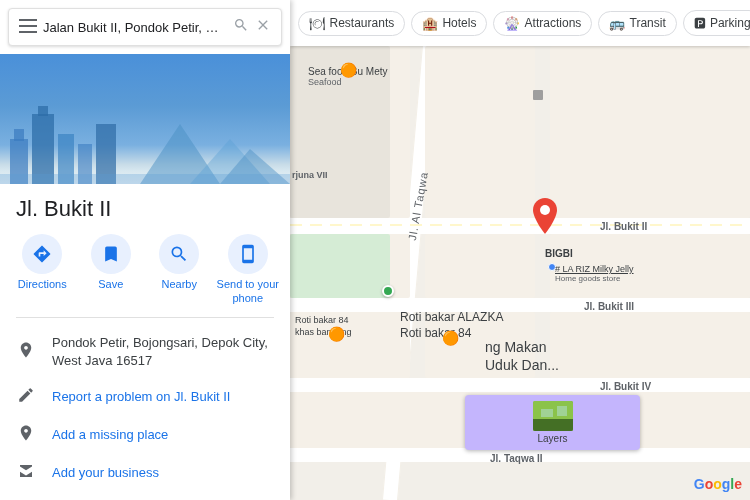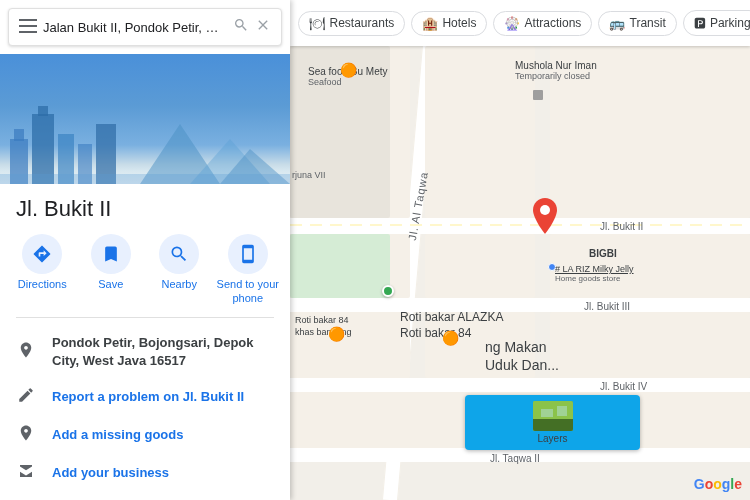--- a/index.html
+++ b/index.html
@@ -123,21 +123,20 @@
     .info-list {
       padding: 8px 0;
       flex: 1;
     }
     .info-item {
       display: flex;
       align-items: center;
       padding: 8px 16px;
       gap: 16px;
       cursor: pointer;
-      font-weight: bold;
     }
     .info-icon {
       font-size: 16px;
       color: #5f6368;
       width: 20px;
       text-align: center;
       flex-shrink: 0;
     }
     .info-text {
       font-size: 13px;
@@ -200,21 +199,21 @@
       left: 0;
       width: 100%;
       height: 100%;
     }
 
     
     .map-label {
       position: absolute;
       font-size: 11px;
       color: #3c4043;
-      font-weight: 400;
+      font-weight: 700;
       white-space: nowrap;
       pointer-events: none;
     }
 
     
     .map-pin {
       position: absolute;
       font-size: 24px;
       color: #ea4335;
       transform: translateX(-50%);
@@ -230,21 +229,21 @@
       border-radius: 50%;
       border: 2px solid #fff;
       box-shadow: 0 1px 3px rgba(0,0,0,0.3);
     }
 
     
     .layers-btn {
       position: absolute;
       bottom: 80px;
       right: 110px;
-      background: #0ea5e9;
+      background: #c4b5fd;
       border-radius: 4px;
       box-shadow: 0 1px 4px rgba(0,0,0,0.3);
       padding: 6px 10px;
       font-size: 11px;
       cursor: pointer;
       display: flex;
       flex-direction: column;
       align-items: center;
       gap: 2px;
     }
@@ -403,21 +402,21 @@
       </div>
       <div class="info-text info-text-link">Report a problem on Jl. Bukit II</div>
     </div>
 
     <div class="info-item">
       <div class="info-icon">
         <svg width="18" height="18" viewBox="0 0 24 24" fill="#5f6368">
           <path d="M12 2C8.13 2 5 5.13 5 9c0 5.25 7 13 7 13s7-7.75 7-13c0-3.87-3.13-7-7-7zm0 9.5c-1.38 0-2.5-1.12-2.5-2.5s1.12-2.5 2.5-2.5 2.5 1.12 2.5 2.5-1.12 2.5-2.5 2.5z"></path>
         </svg>
       </div>
-      <div class="info-text info-text-link">Add a missing goods</div>
+      <div class="info-text info-text-link">Add a missing place</div>
     </div>
 
     <div class="info-item">
       <div class="info-icon">
         <svg width="18" height="18" viewBox="0 0 24 24" fill="#5f6368">
           <path d="M20 4H4v2l8 5 8-5V4zM4 13v7h16v-7l-8 5-8-5z"></path>
         </svg>
       </div>
       <div class="info-text info-text-link">Add your business</div>
     </div>
@@ -513,45 +512,41 @@
     rjuna VII
   </div>
 
   <div style="position:absolute; top: 66px; left: 18px;">
     <div style="font-size:10px; color:#3c4043; font-weight:500; white-space:nowrap;">Sea food Bu Mety</div>
     <div style="font-size:9px; color:#5f6368;">Seafood</div>
   </div>
 
   <div style="position:absolute; top:62px; left:50px; font-size:14px;">🟠</div>
 
-  <div style="position:absolute; top: 60px; left: 225px;">
-    <div style="font-size:10px; color:#3c4043; font-weight:500; white-space:nowrap;">Mushola Nur Iman</div>
-    <div style="font-size:9px; color:#5f6368;">Temporarily closed</div>
-  </div>
 
   <div style="position:absolute; top:90px; left:243px; width:10px; height:10px; background:#9e9e9e; border-radius:1px;"></div>
 
   <div style="position:absolute; top: 315px; left: 5px;">
     <div style="font-size:9px; color:#3c4043; font-weight:500; line-height:1.3;">Roti bakar 84<br>khas bandung</div>
   </div>
 
   <div style="position:absolute; top:326px; left:38px; font-size:14px;">🟠</div>
 
   <div style="position:absolute; top: 310px; left: 110px;">
     <div style="font-size:12px; color:#3c4043; font-weight:500; line-height:1.3;">Roti bakar ALAZKA<br>Roti bakar 84</div>
   </div>
 
   <div style="position:absolute; top:330px; left:152px; font-size:14px;">🟠</div>
 
   <div style="position:absolute; top: 338px; left: 195px;">
     <div style="font-size:14px; color:#3c4043; line-height:1.3;">ng Makan<br>Uduk Dan...</div>
   </div>
 
   <div style="position:absolute; top: 248px; left: 255px;">
-    <div style="font-size:10px; color:#3c4043; font-weight:600;margin-left:44px;">BIGBI</div>
+    <div style="font-size:10px; color:#3c4043; font-weight:600;">BIGBI</div>
   </div>
 
   <div style="position:absolute; top:263px; left:258px; width:8px; height:8px; background:#4285f4; border-radius:50%; border:1.5px solid #fff;"></div>
 
   <div style="position:absolute; top: 264px; left: 265px;">
     <div style="font-size:9px; color:#3c4043; font-weight:500; white-space:nowrap;text-decoration:underline;"># LA RIZ Milky Jelly</div>
     <div style="font-size:8px; color:#5f6368;">Home goods store</div>
   </div>
 
   <div class="green-dot" style="top: 285px; left: 92px;"></div>

